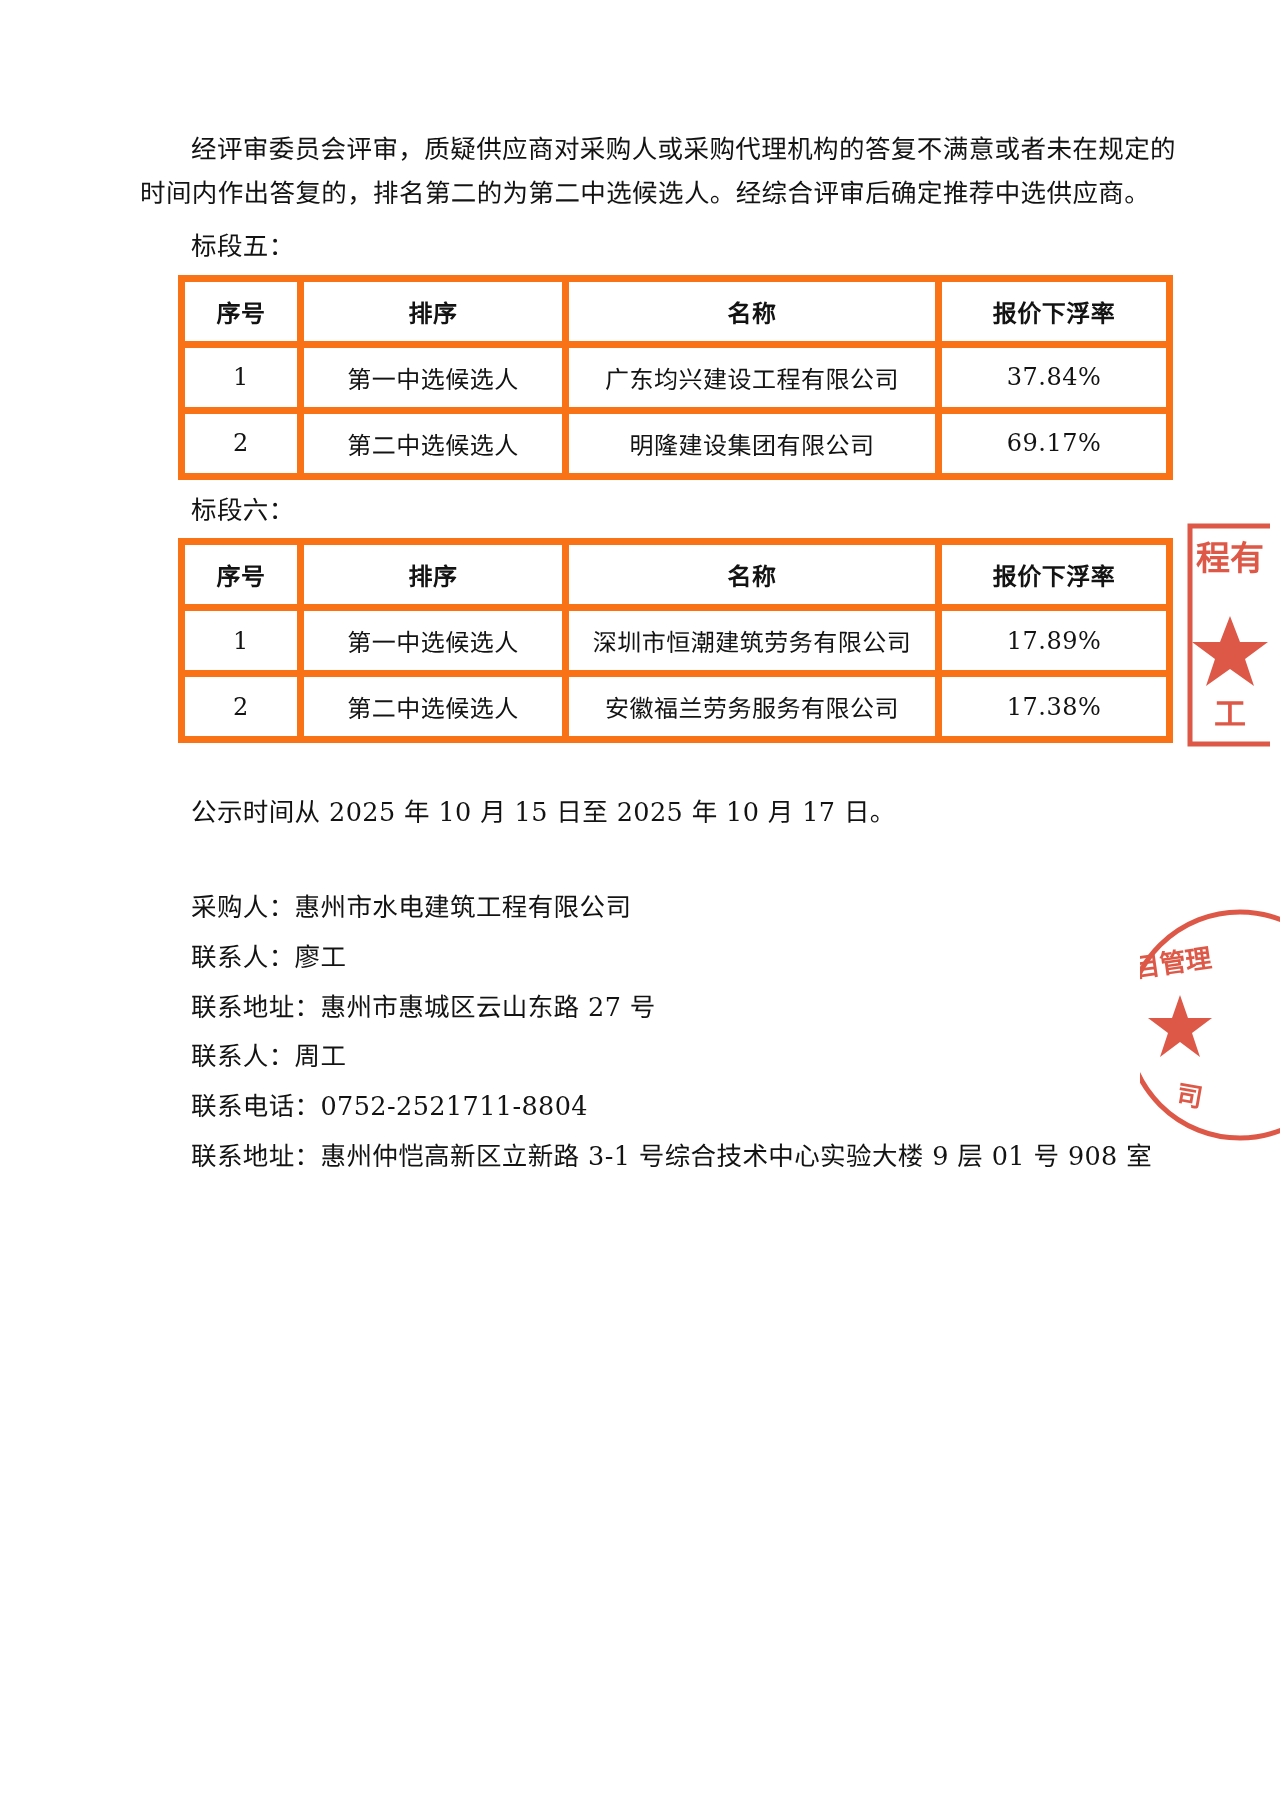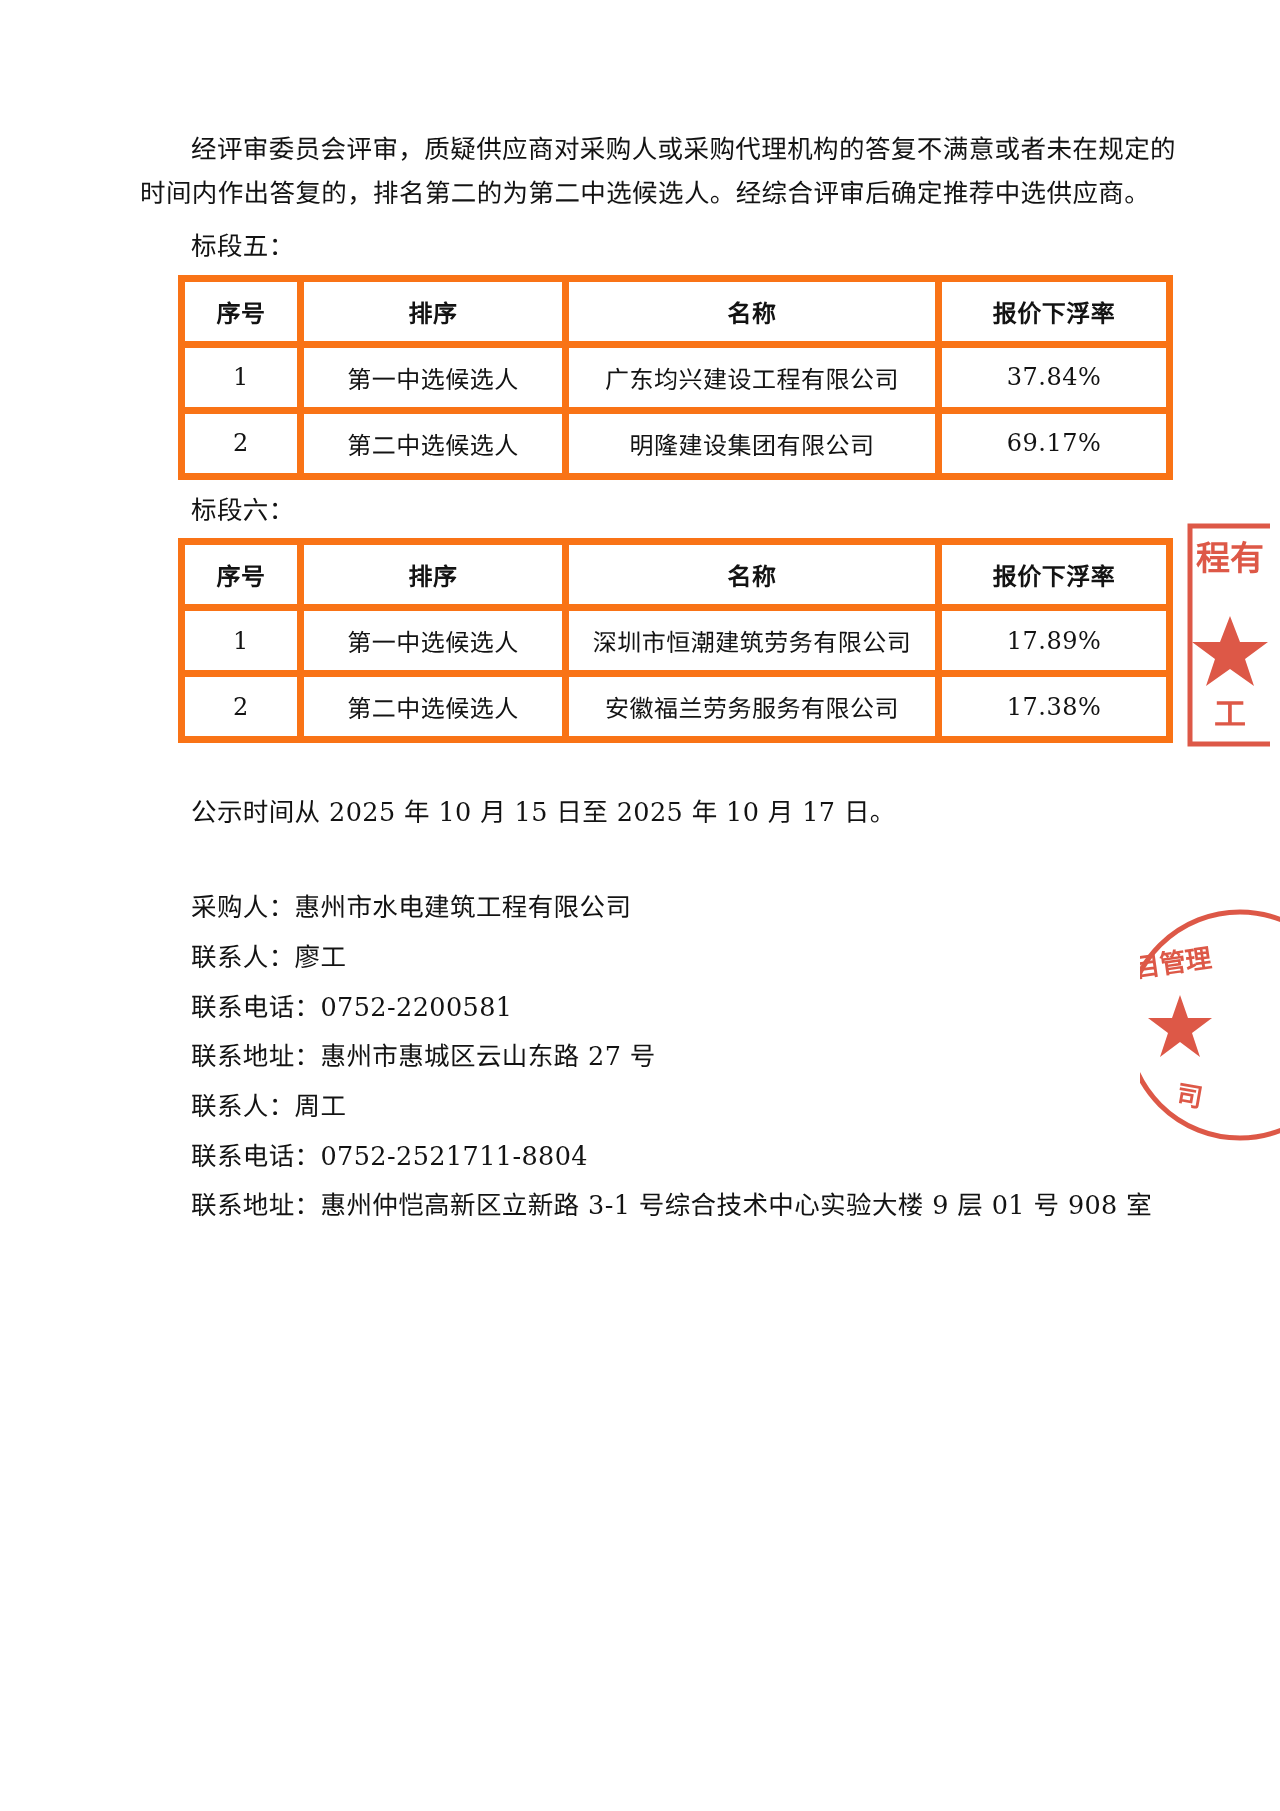--- a/index.html
+++ b/index.html
@@ -166,21 +166,20 @@
   </table>
 
   <div class="gap-lg"></div>
 
   <p class="para indent">公示时间从 2025 年 10 月 15 日至 2025 年 10 月 17 日。</p>
 
 
   <div class="contact-block">
     <div class="contact-line">采购人：惠州市水电建筑工程有限公司</div>
     <div class="contact-line">联系人：廖工</div>
-    <div class="contact-line">联系电话：0752-2200581</div>
     <div class="contact-line">联系地址：惠州市惠城区云山东路 27 号</div>
     <div class="contact-line">联系人：周工</div>
     <div class="contact-line">联系电话：0752-2521711-8804</div>
     <div class="contact-line">联系地址：惠州仲恺高新区立新路 3-1 号综合技术中心实验大楼 9 层 01 号 908 室</div>
   </div>
 
 </div>
 
 <div class="seal seal-top">
   <svg viewBox="0 0 120 230" xmlns="http://www.w3.org/2000/svg">

